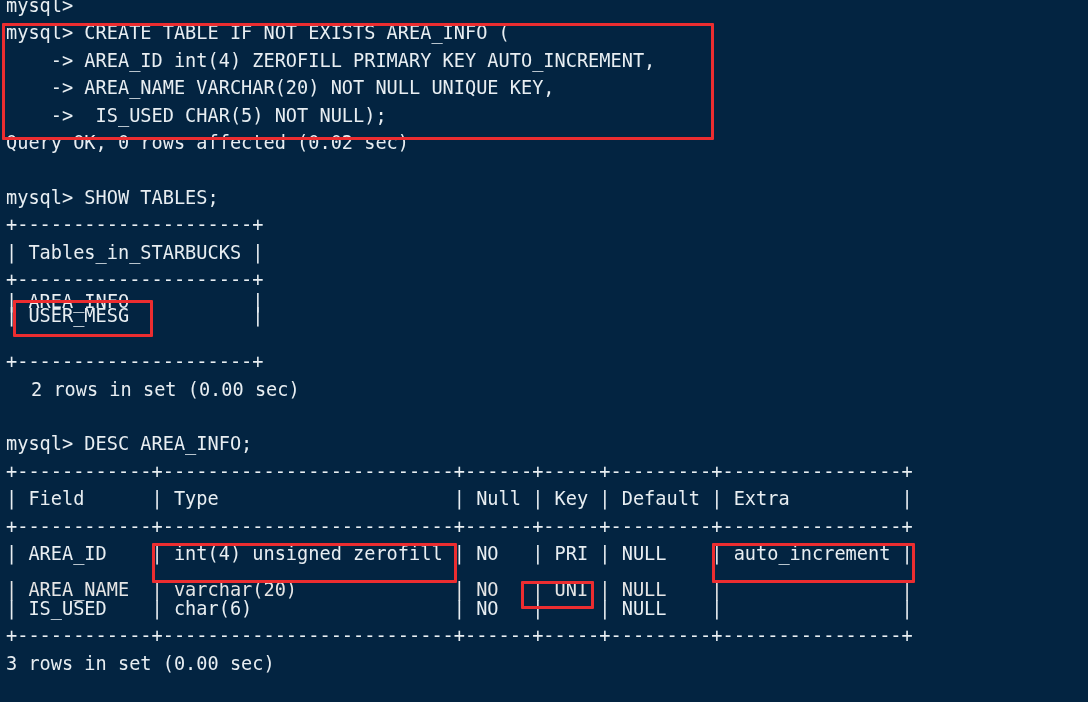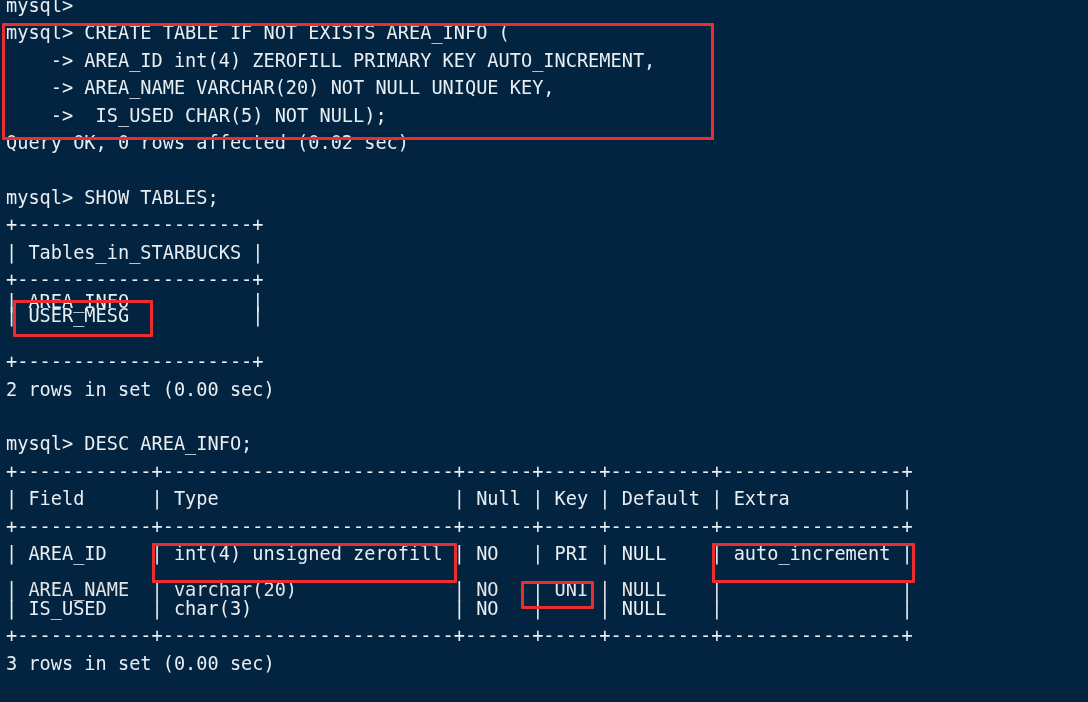--- a/index.html
+++ b/index.html
@@ -61,29 +61,29 @@
       <div class="line" style="top: 101.6px; color: rgb(232, 238, 242);">    -&gt;  IS_USED CHAR(5) NOT NULL);</div>
       <div class="line" style="top: 129px; color: rgb(232, 238, 242);">Query OK, 0 rows affected (0.02 sec)</div>
       <div class="line" style="top: 156.4px; color: rgb(232, 238, 242);"></div>
       <div class="line" style="top: 183.8px; color: rgb(232, 238, 242);">mysql&gt; SHOW TABLES;</div>
       <div class="line" style="top: 211.2px; color: rgb(232, 238, 242);">+---------------------+</div>
       <div class="line" style="top: 238.6px; color: rgb(232, 238, 242);">| Tables_in_STARBUCKS |</div>
       <div class="line" style="top: 266px; color: rgb(232, 238, 242);">+---------------------+</div>
       <div class="line" style="top: 288px; color: rgb(232, 238, 242);">| AREA_INFO           |</div>
       <div class="line" style="top: 302px; color: rgb(232, 238, 242);">| USER_MESG           |</div>
       <div class="line" style="top: 348.2px; color: rgb(232, 238, 242);">+---------------------+</div>
-      <div class="line" style="top: 375.6px; color: rgb(232, 238, 242);">2 rows in set (0.00 sec)</div>
+      <div class="line" style="top: 375.6px; color: rgb(232, 238, 242); margin-left: 25px;">2 rows in set (0.00 sec)</div>
       <div class="line" style="top: 403px; color: rgb(232, 238, 242);"></div>
       <div class="line" style="top: 430.4px; color: rgb(232, 238, 242);">mysql&gt; DESC AREA_INFO;</div>
       <div class="line" style="top: 457.8px; color: rgb(232, 238, 242);">+------------+--------------------------+------+-----+---------+----------------+</div>
       <div class="line" style="top: 485.2px; color: rgb(232, 238, 242); text-align: right;">| Field      | Type                     | Null | Key | Default | Extra          |</div>
       <div class="line" style="top: 512.6px; color: rgb(232, 238, 242);">+------------+--------------------------+------+-----+---------+----------------+</div>
       <div class="line" style="top: 540px; color: rgb(232, 238, 242);">| AREA_ID    | int(4) unsigned zerofill | NO   | PRI | NULL    | auto_increment |</div>
       <div class="line" style="top: 576px; color: #e5e5e5;">| AREA_NAME  | varchar(20)              | NO   | UNI | NULL    |                |</div>
-      <div class="line" style="top: 594.8px; color: rgb(232, 238, 242);">| IS_USED    | char(3)                  | NO   |     | NULL    |                |</div>
+      <div class="line" style="top: 594.8px; color: rgb(232, 238, 242);">| IS_USED    | char(6)                  | NO   |     | NULL    |                |</div>
       <div class="line" style="top: 622.2px; color: rgb(232, 238, 242);">+------------+--------------------------+------+-----+---------+----------------+</div>
       <div class="line" style="top: 649.6px; color: rgb(232, 238, 242);">3 rows in set (0.00 sec)</div>
     </div>
   <div id="highlight-layer">
       <div class="hl-box" style="left: 2px; top: 23px; width: 712px; height: 117px; border-color: rgb(236, 45, 48);"></div>
       <div class="hl-box" style="left: 13px; top: 300px; width: 140px; height: 37px; border-color: rgb(236, 45, 48);"></div>
       <div class="hl-box" style="left: 152px; top: 543px; width: 305px; height: 40px; border-color: rgb(236, 45, 48);"></div>
       <div class="hl-box" style="left: 521px; top: 581px; width: 73px; height: 28px; border-color: rgb(236, 45, 48);"></div>
       <div class="hl-box" style="left: 712px; top: 543px; width: 203px; height: 40px; border-color: rgb(236, 45, 48);"></div>
     </div>

